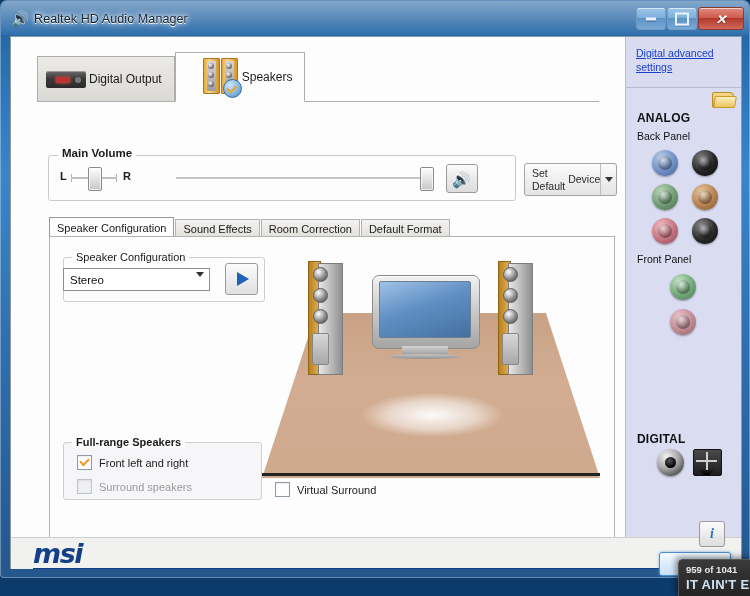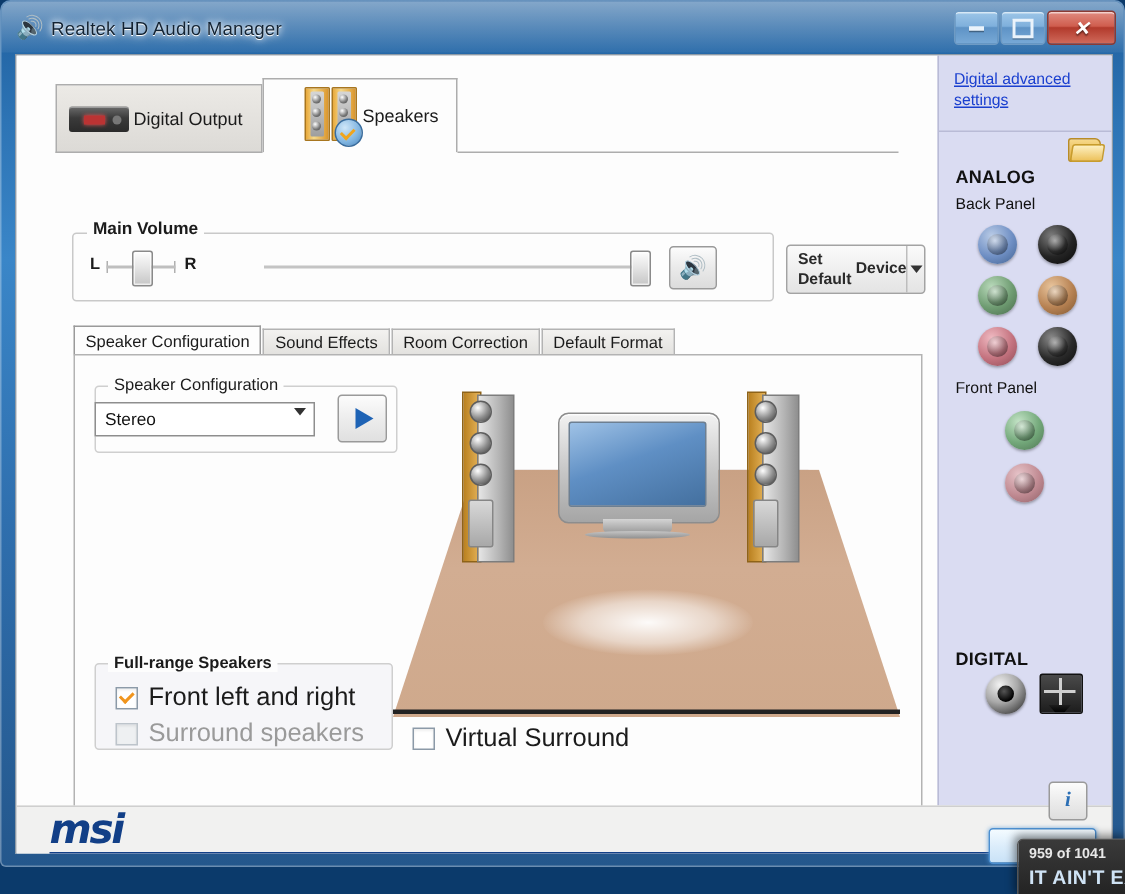--- a/index.html
+++ b/index.html
@@ -148,21 +148,21 @@
 
   
   .sdd{
     position:absolute;left:513px;top:126px;width:91px;height:31px;
     border:1px solid #a3a3a3;border-radius:3px;
     background:linear-gradient(180deg,#fbfbfb,#efefef 50%,#e4e4e4);
     cursor:pointer;display:flex;
   }
   .sdd-label{
     flex:1;display:flex;align-items:center;padding-left:7px;
-    font-size:10.5px;color:#2a2a2a;line-height:1.15;font-weight:bold;
+    font-size:10.5px;color:#2a2a2a;line-height:1.15;
   }
   .sdd-arrow{
     width:19px;border-left:1px solid #bdbdbd;display:flex;align-items:center;justify-content:center;
   }
   .caret{width:0;height:0;border-left:4px solid transparent;border-right:4px solid transparent;border-top:5px solid #333;}
 
   
   .subtabs{position:absolute;left:38px;top:181px;display:flex;align-items:flex-end;height:19px;}
   .stab{
     height:17px;padding:0 7px;display:flex;align-items:center;
@@ -198,21 +198,21 @@
     position:absolute;left:11px;top:8px;width:0;height:0;
     border-top:7px solid transparent;border-bottom:7px solid transparent;border-left:12px solid #1e63b5;
   }
 
   
   .fr-group{
     position:absolute;left:13px;top:205px;width:197px;height:56px;
     border:1px solid #cfcfcf;border-radius:3px;background:#f6f6f9;
   }
   .fr-legend{position:absolute;left:22px;top:199px;background:#fdfdfd;padding:0 4px;font-size:11px;font-weight:bold;color:#1b1b1b;}
-  .cbrow{position:absolute;display:flex;align-items:center;gap:7px;font-size:17px;color:#1b1b1b;cursor:pointer;}
+  .cbrow{position:absolute;display:flex;align-items:center;gap:7px;font-size:11px;color:#1b1b1b;cursor:pointer;}
   .cbrow.dis{color:#9a9a9a;cursor:default;}
   .cb{
     width:13px;height:13px;border:1px solid #8c9aa8;background:#fff;position:relative;flex:0 0 auto;
     box-shadow:inset 0 1px 2px rgba(0,0,0,.08);
   }
   .cb.dis{background:#eef0f2;border-color:#bdc4cb;}
   .cb.on:after{
     content:"";position:absolute;left:2px;top:2px;width:7px;height:4px;
     border-left:2.4px solid #f0951e;border-bottom:2.4px solid #f0951e;transform:rotate(-45deg);
   }

